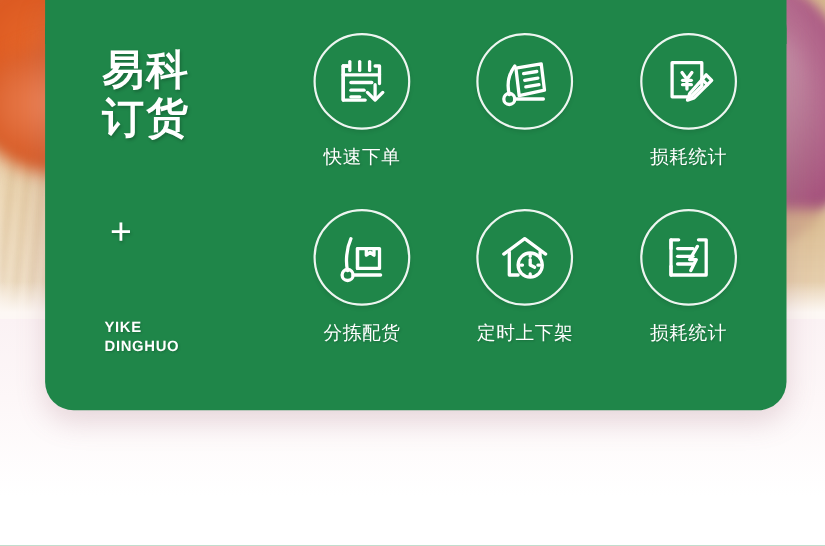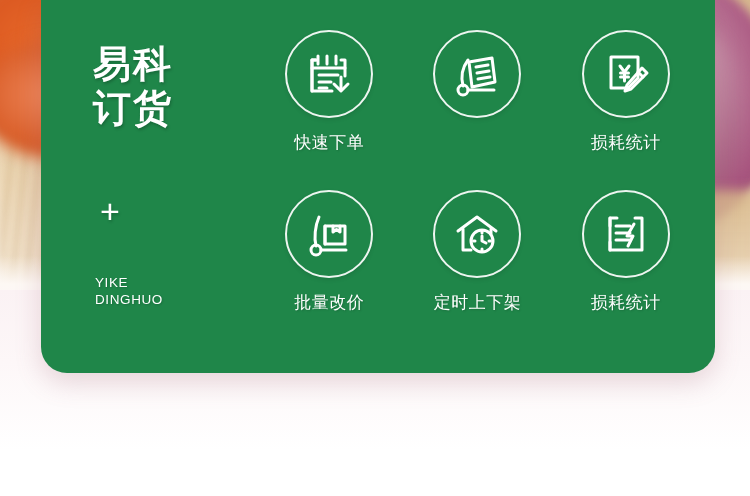--- a/index.html
+++ b/index.html
@@ -165,26 +165,26 @@
     top: 152px;
     color: #ffffff;
     font-size: 34px;
     line-height: 34px;
     font-weight: 400;
     text-shadow: 1px 2px 3px rgba(0,0,0,0.20);
   }
   .brand-sub {
     position: absolute;
     left: 2px;
-    top: 232px;
+    top: 247px;
     color: #ffffff;
     font-size: 13.5px;
     line-height: 17px;
     letter-spacing: 0.6px;
-    font-weight: 400;
+    font-weight: 700;
     text-shadow: 1px 1px 2px rgba(0,0,0,0.18);
     white-space: pre-line;
   }
 
   
   .grid {
     position: absolute;
     left: 255px;
     top: 30px;
     width: 445px;
@@ -309,21 +309,21 @@
       <div class="icon-circle">
         <svg width="56" height="56" viewBox="0 0 56 56" fill="none" stroke="#ffffff" stroke-width="3" stroke-linecap="round" stroke-linejoin="round">
           <path d="M18 11 C14 20 13 32 15 40"></path>
           <circle cx="15" cy="44" r="5"></circle>
           <path d="M20 44 L45 44"></path>
           <path d="M24 20 L44 20 L44 38 L24 38 Z"></path>
           <path d="M32 20 L32 26 L35.5 23.5 L39 26 L39 20"></path>
           <path d="M24 38 L24 20"></path>
         </svg>
       </div>
-      <div class="feature-label">批量改价</div>
+      <div class="feature-label">分拣配货</div>
     </div>
 
     <div class="feature">
       <div class="icon-circle">
         <svg width="56" height="56" viewBox="0 0 56 56" fill="none" stroke="#ffffff" stroke-width="3" stroke-linecap="round" stroke-linejoin="round">
           <path d="M9 25 L28 11 L47 25"></path>
           <path d="M14 23 L14 44 L22 44"></path>
           <path d="M42 23 L42 28"></path>
           <circle cx="33" cy="35" r="11"></circle>
           <path d="M33 30 L33 35 L37 37"></path>

